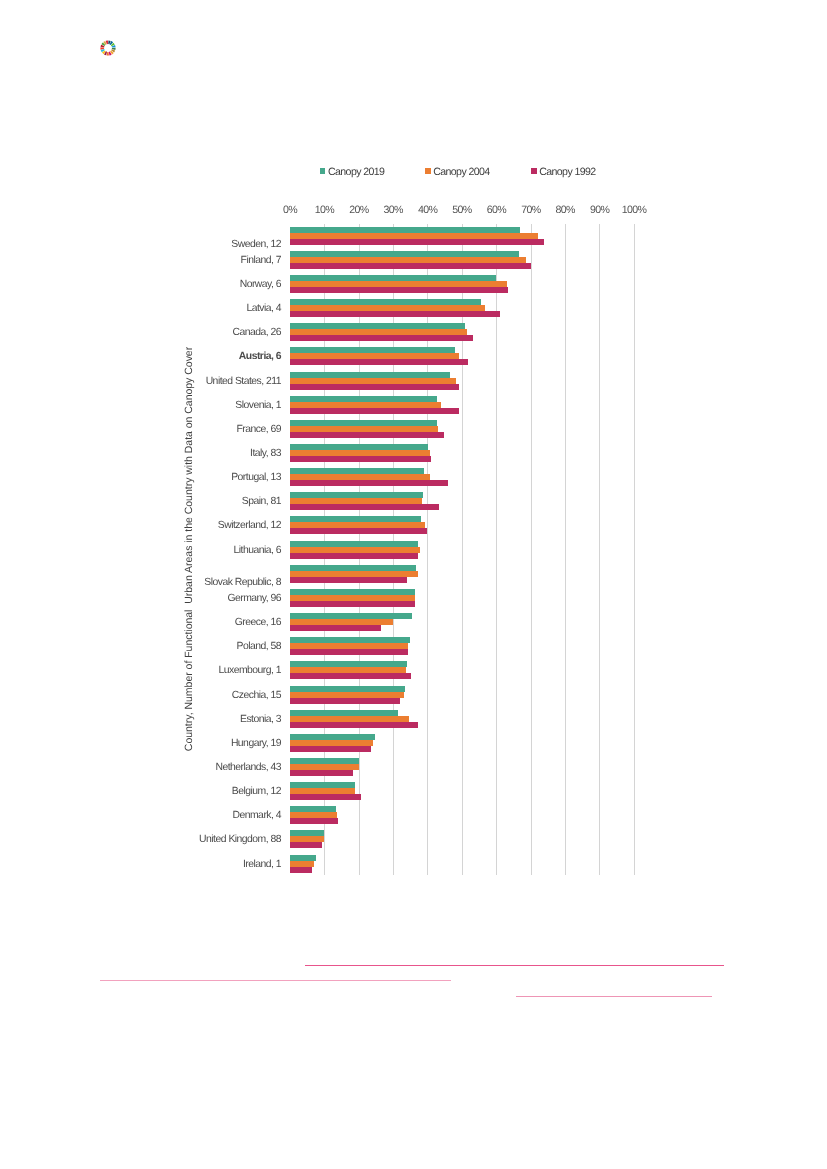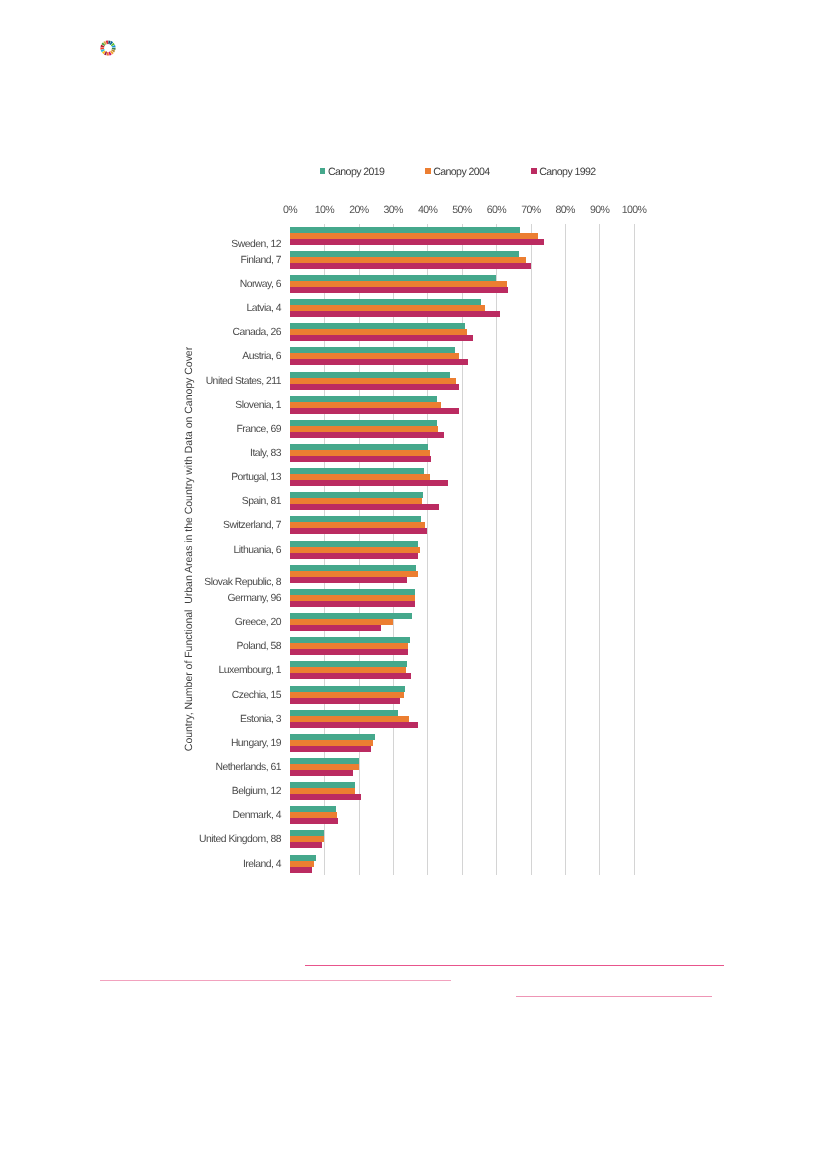--- a/index.html
+++ b/index.html
@@ -105,42 +105,42 @@
         <div class="xtick" style="left: 599.6px;">90%</div>
         <div class="xtick" style="left: 634px;">100%</div>
       </div>
 
     <div class="ycats" id="ycats">
         <div class="ycat" style="top: 4px; margin-top: 8px;">Sweden, 12</div>
         <div class="ycat" style="top: 28.15px;">Finland, 7</div>
         <div class="ycat" style="top: 52.3px; text-align: right;">Norway, 6</div>
         <div class="ycat" style="top: 76px;">Latvia, 4</div>
         <div class="ycat" style="top: 100.6px;">Canada, 26</div>
-        <div class="ycat" style="top: 124.75px;">Austria, 6</div>
+        <div class="ycat" style="top: 124.75px; font-weight: bold;">Austria, 6</div>
         <div class="ycat" style="top: 148.9px;">United States, 211</div>
         <div class="ycat" style="top: 173.05px;">Slovenia, 1</div>
         <div class="ycat" style="top: 197.2px;">France, 69</div>
         <div class="ycat" style="top: 221.35px;">Italy, 83</div>
         <div class="ycat" style="top: 245.5px;">Portugal, 13</div>
         <div class="ycat" style="top: 269.65px;">Spain, 81</div>
-        <div class="ycat" style="top: 293.8px;">Switzerland, 7</div>
+        <div class="ycat" style="top: 293.8px;">Switzerland, 12</div>
         <div class="ycat" style="top: 317.95px;">Lithuania, 6</div>
         <div class="ycat" style="top: 342.1px; margin-top: 8px;">Slovak Republic, 8</div>
         <div class="ycat" style="top: 366.25px;">Germany, 96</div>
-        <div class="ycat" style="top: 390.4px;">Greece, 20</div>
+        <div class="ycat" style="top: 390.4px;">Greece, 16</div>
         <div class="ycat" style="top: 414.55px;">Poland, 58</div>
         <div class="ycat" style="top: 438.7px;">Luxembourg, 1</div>
         <div class="ycat" style="top: 462.85px;">Czechia, 15</div>
         <div class="ycat" style="top: 487px;">Estonia, 3</div>
         <div class="ycat" style="top: 511.15px;">Hungary, 19</div>
-        <div class="ycat" style="top: 535.3px;">Netherlands, 61</div>
+        <div class="ycat" style="top: 535.3px;">Netherlands, 43</div>
         <div class="ycat" style="top: 559.45px;">Belgium, 12</div>
         <div class="ycat" style="top: 583.6px;">Denmark, 4</div>
         <div class="ycat" style="top: 607.75px;">United Kingdom, 88</div>
-        <div class="ycat" style="top: 631.9px;">Ireland, 4</div>
+        <div class="ycat" style="top: 631.9px;">Ireland, 1</div>
       </div>
 
     <div class="plot" id="plot">
         <div class="gridline" style="left: 34.4px;"></div>
         <div class="gridline" style="left: 68.8px;"></div>
         <div class="gridline" style="left: 103.2px;"></div>
         <div class="gridline" style="left: 137.6px;"></div>
         <div class="gridline" style="left: 172px;"></div>
         <div class="gridline" style="left: 206.4px;"></div>
         <div class="gridline" style="left: 240.8px;"></div>

